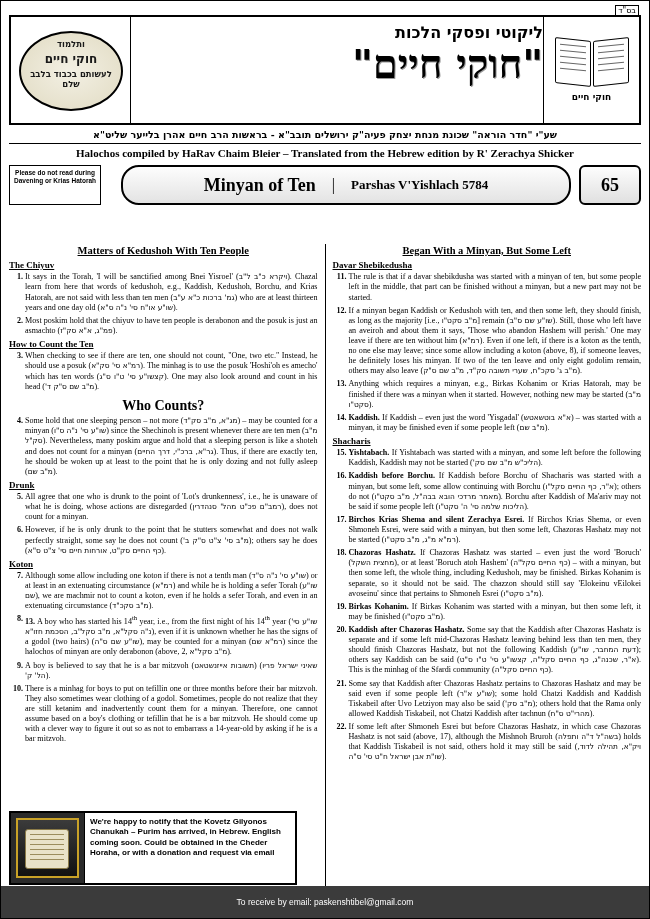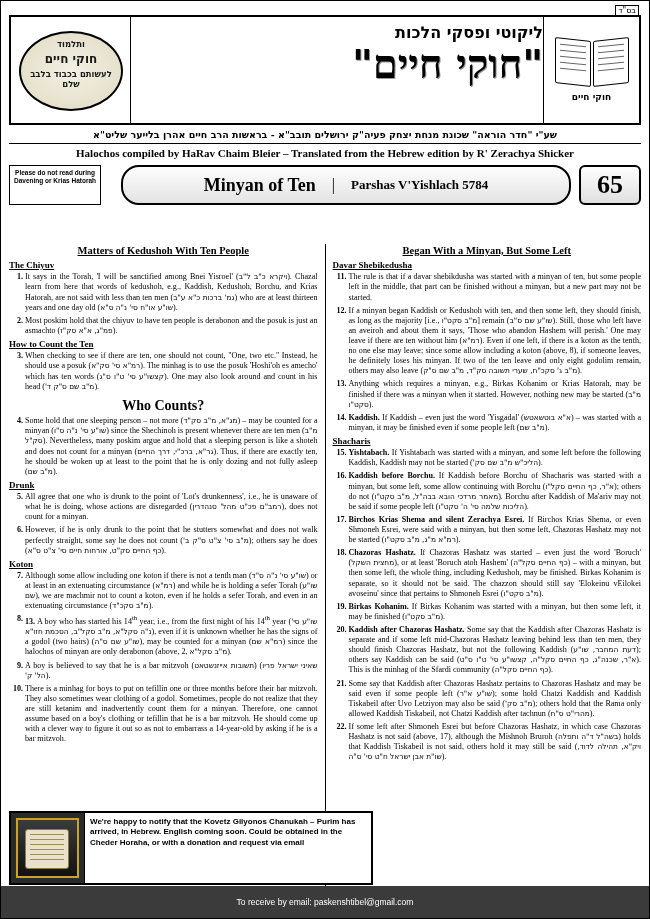--- a/index.html
+++ b/index.html
@@ -159,21 +159,21 @@
   .titlemain .t1 { font-size: 18px; font-weight: bold; }
   .titlemain .sep { margin: 0 16px; font-size: 16px; }
   .titlemain .t2 { font-size: 13px; font-weight: bold; }
   .issuebox {
     width: 62px;
     margin-left: 8px;
     border: 2px solid #000;
     border-radius: 6px;
     background: linear-gradient(#fdfdfd,#e0e0e0);
     display: flex; align-items: center; justify-content: center;
-    font-size: 26px; font-weight: bold;
+    font-size: 18px; font-weight: bold;
     font-family: "Liberation Serif", serif;
   }
   
   .cols {
     position: absolute;
     top: 243px; left: 8px; right: 8px; bottom: 30px;
     display: flex;
     gap: 7px;
   }
   .col {
@@ -217,21 +217,21 @@
     position: absolute; left: 0; top: 0;
     width: 14px; text-align: right;
     font-weight: bold;
   }
   .heb { font-family: "DejaVu Sans", sans-serif; direction: rtl; unicode-bidi: isolate; font-size: 7.4px; }
   b { font-weight: bold; }
   
   .adbox {
     position: absolute;
     left: 8px; bottom: 33px;
-    width: 364px;
+    width: 288px;
     border: 2px solid #000;
     display: flex;
     align-items: stretch;
     background: #fff;
     height: 74px;
   }
   .adimg {
     width: 74px;
     border-right: 1px solid #000;
     background: #2a2a2a;

